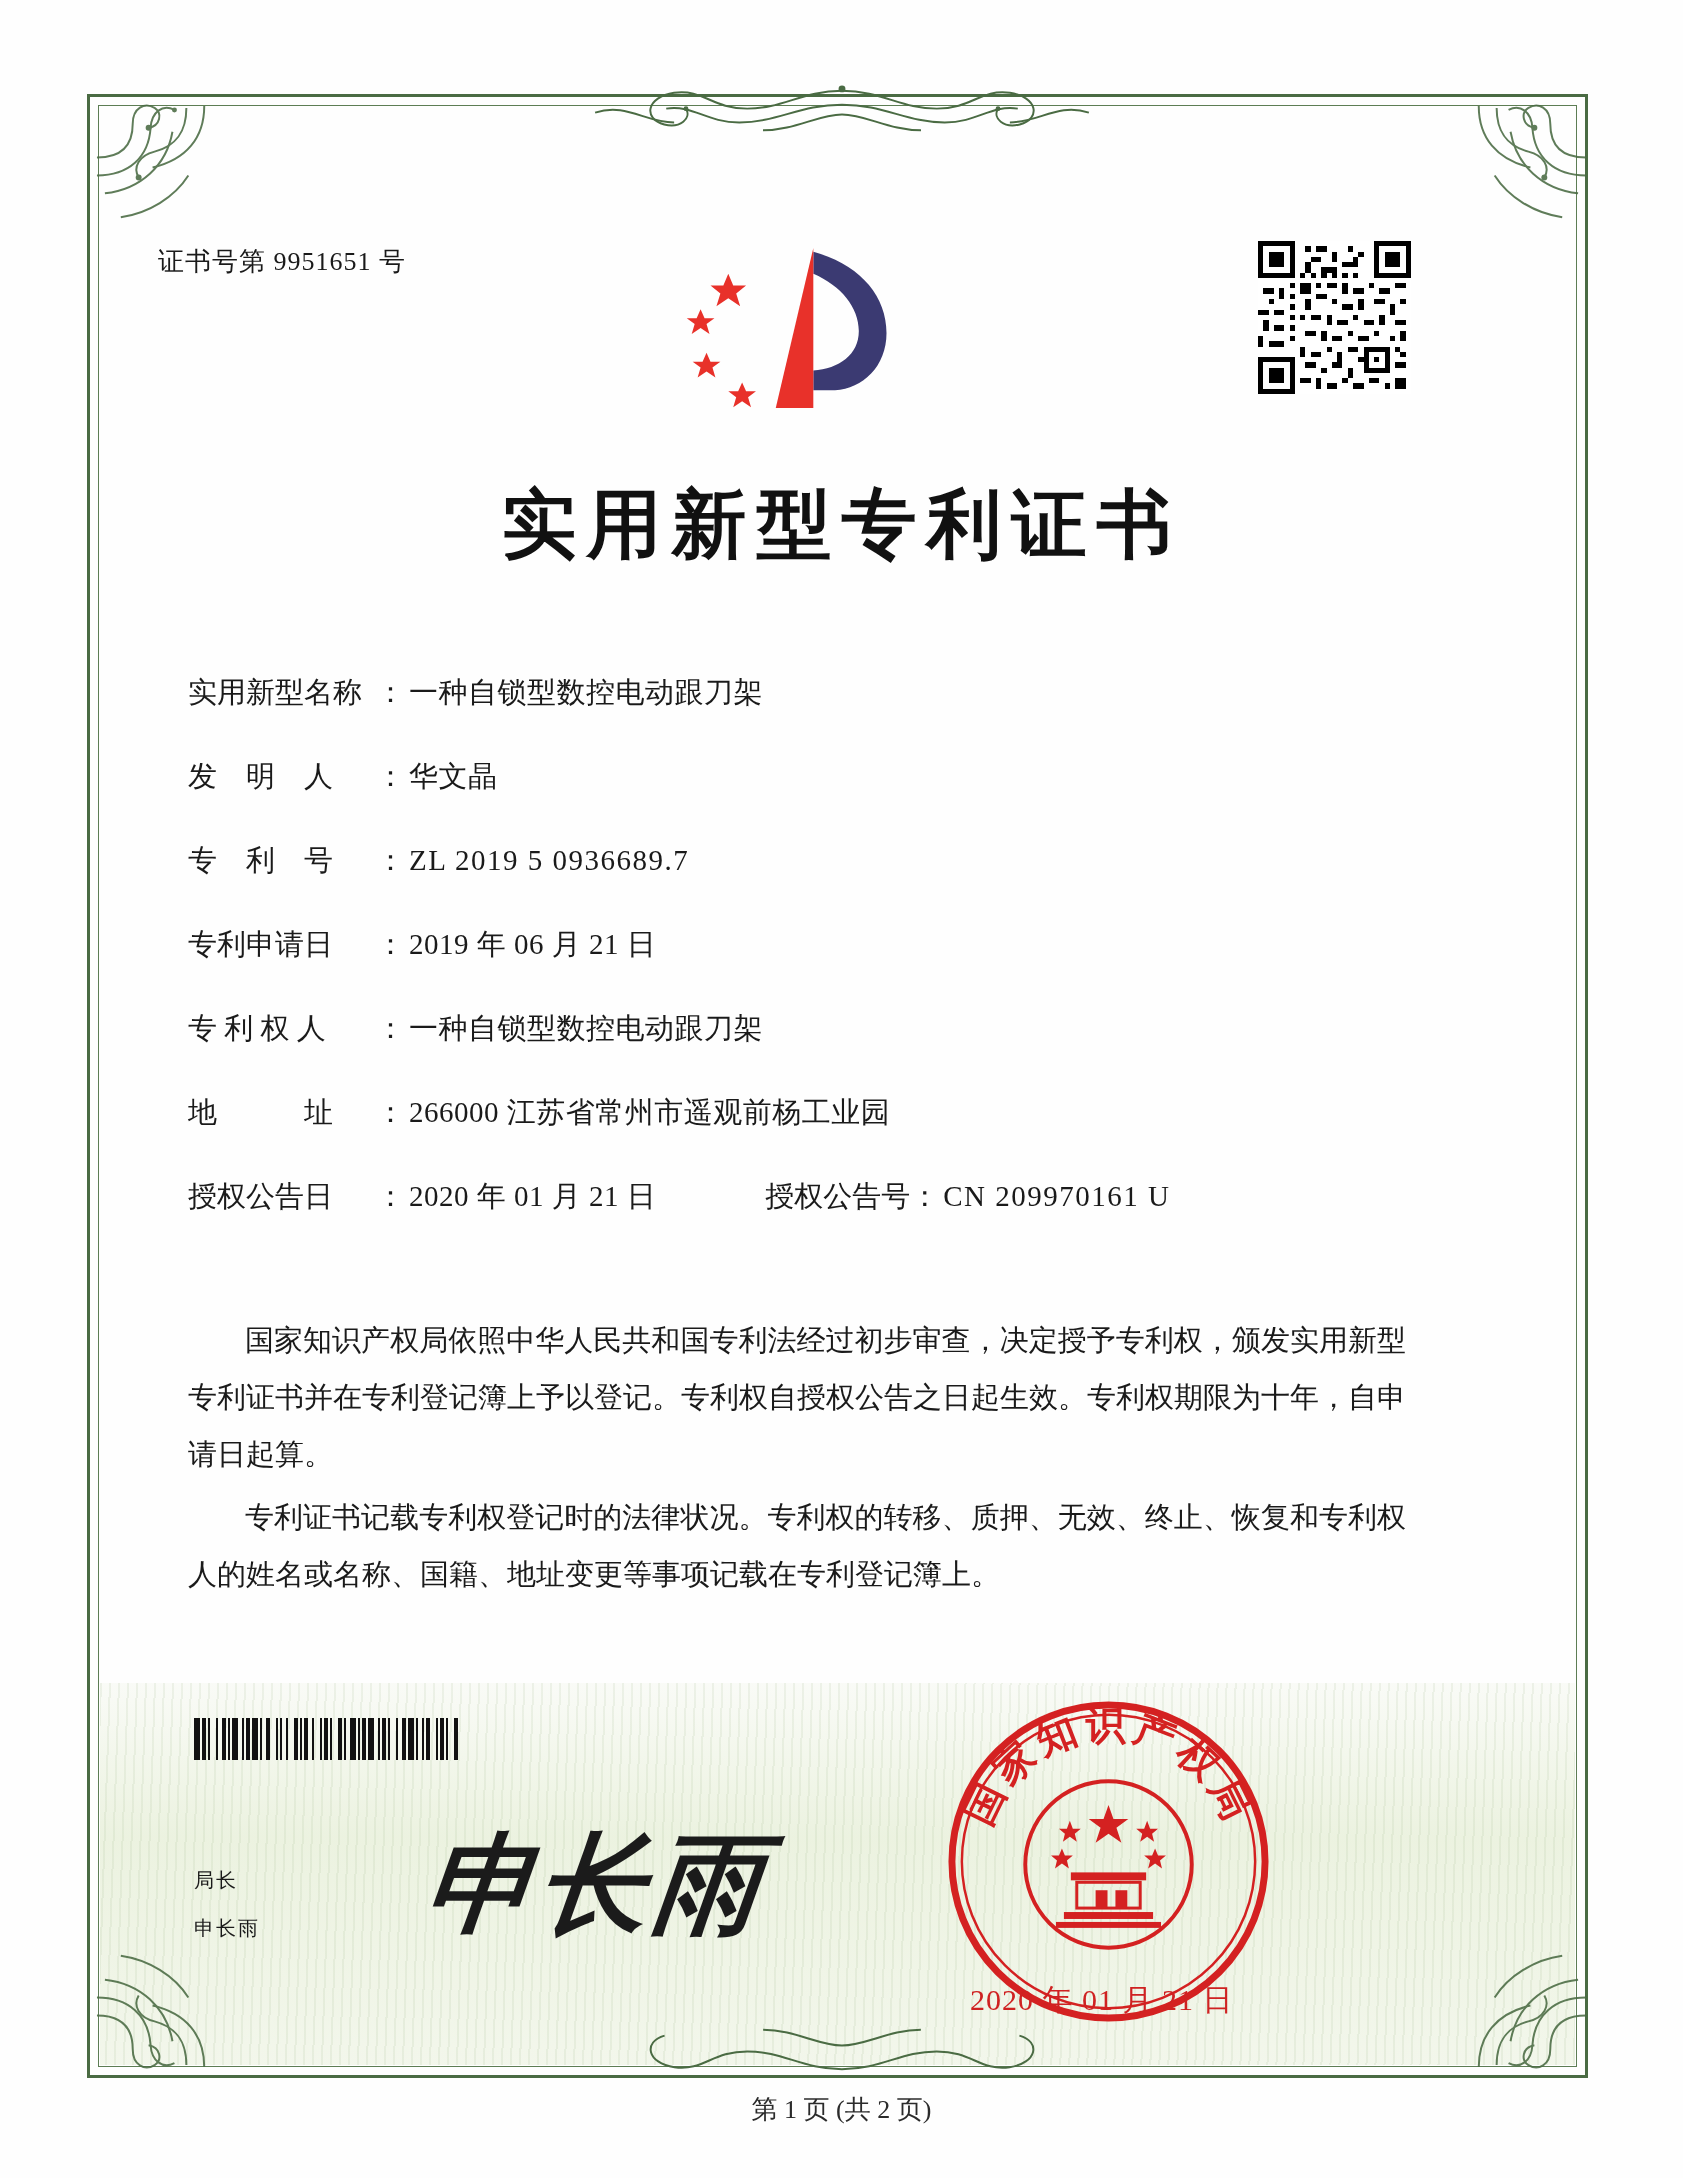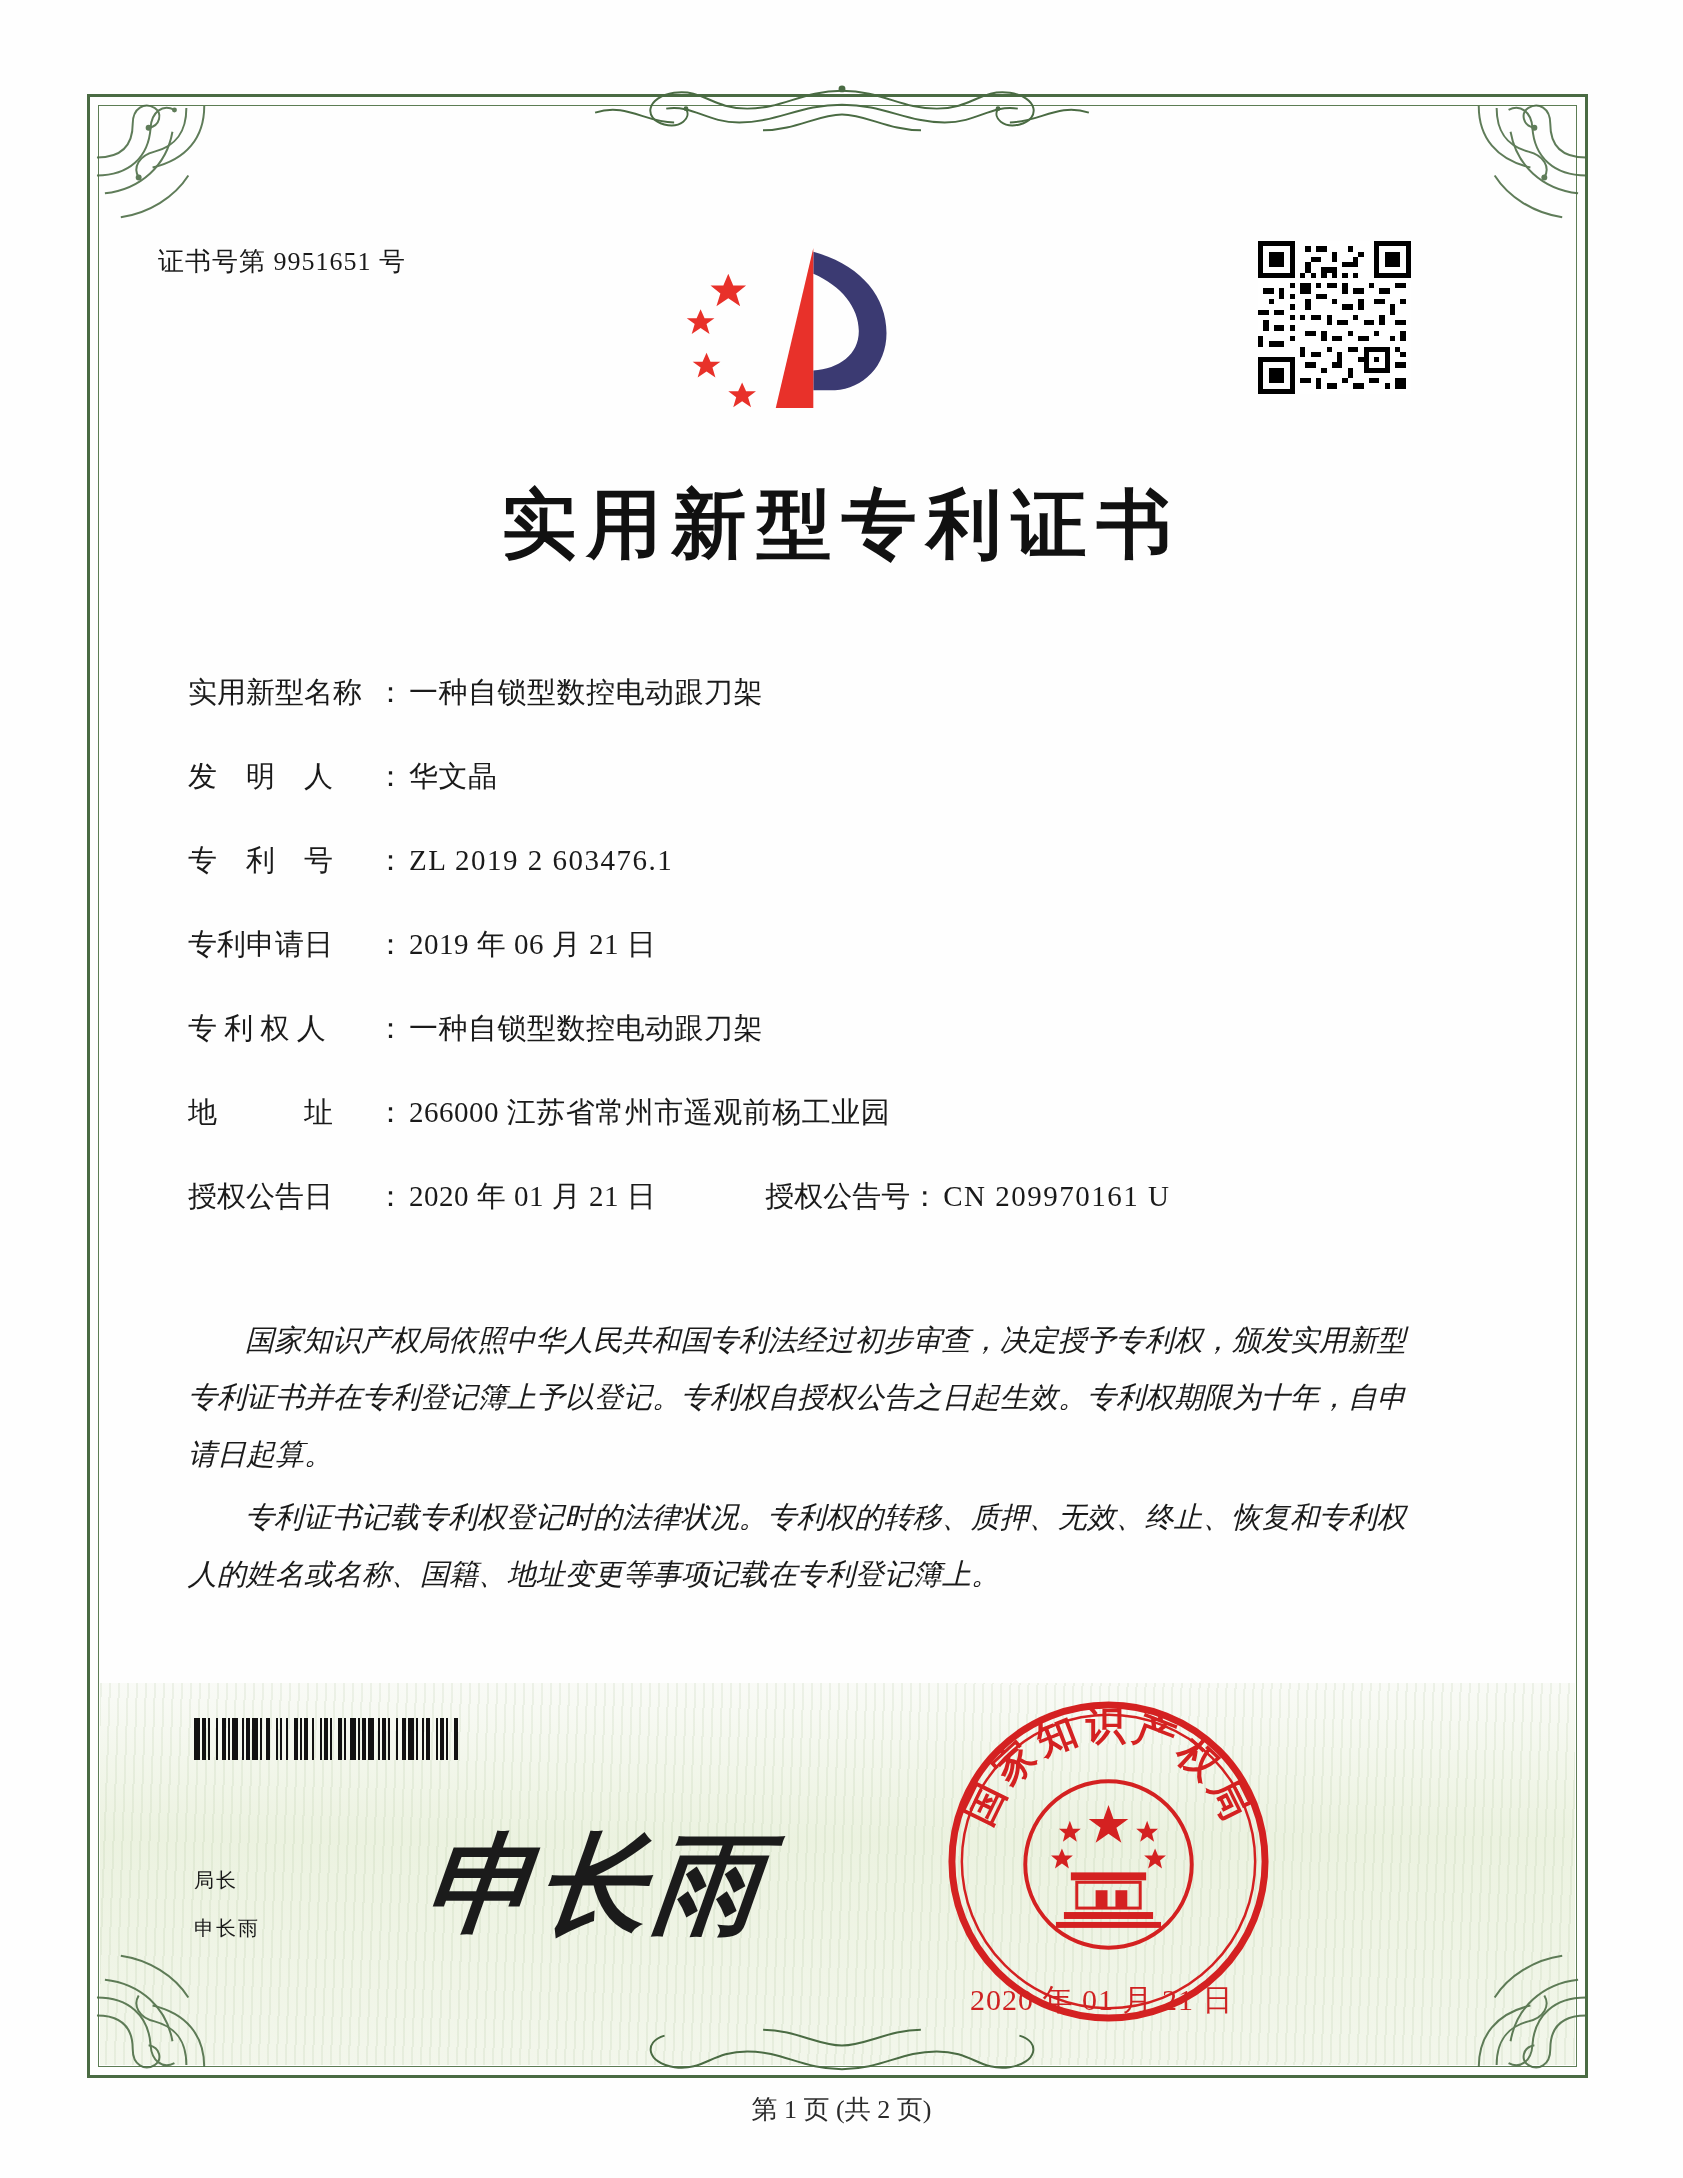--- a/index.html
+++ b/index.html
@@ -163,21 +163,20 @@
     left: 188px;
     top: 1312px;
     width: 1218px;
     font-size: 29px;
     line-height: 57px;
     text-align: justify;
   }
   .paragraphs p {
     margin: 0 0 6px 0;
     text-indent: 57px;
-    font-style: italic;
   }
 
   
   .barcode {
     position: absolute;
     left: 194px;
     top: 1718px;
     width: 416px;
     height: 42px;
     display: flex;
@@ -485,21 +484,21 @@
 
     <div class="field-row">
       <span class="field-label">发　明　人</span>
       <span class="field-colon">：</span>
       <span class="field-value">华文晶</span>
     </div>
 
     <div class="field-row">
       <span class="field-label">专　利　号</span>
       <span class="field-colon">：</span>
-      <span class="field-value mono-ish">ZL 2019 2 603476.1</span>
+      <span class="field-value mono-ish">ZL 2019 5 0936689.7</span>
     </div>
 
     <div class="field-row">
       <span class="field-label">专利申请日</span>
       <span class="field-colon">：</span>
       <span class="field-value">2019 年 06 月 21 日</span>
     </div>
 
     <div class="field-row">
       <span class="field-label">专 利 权 人</span>

